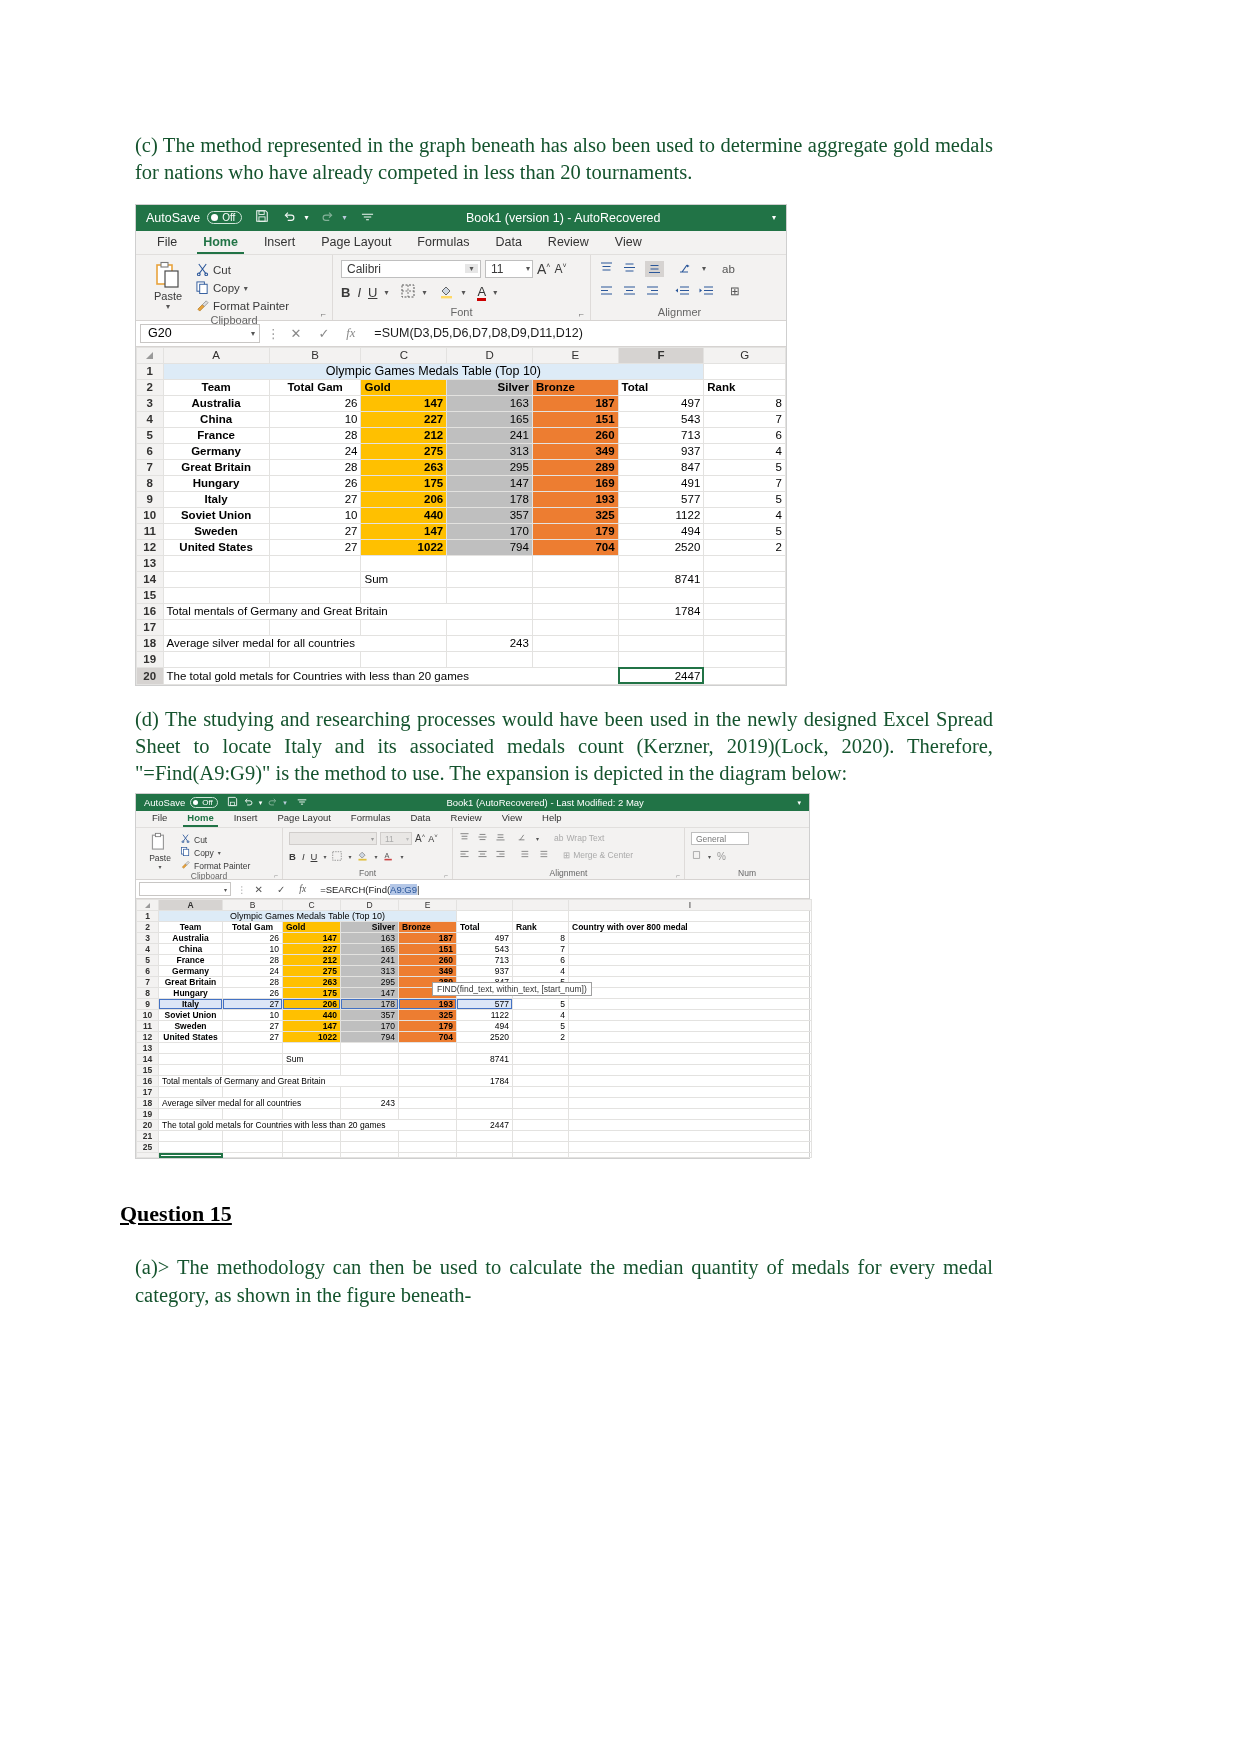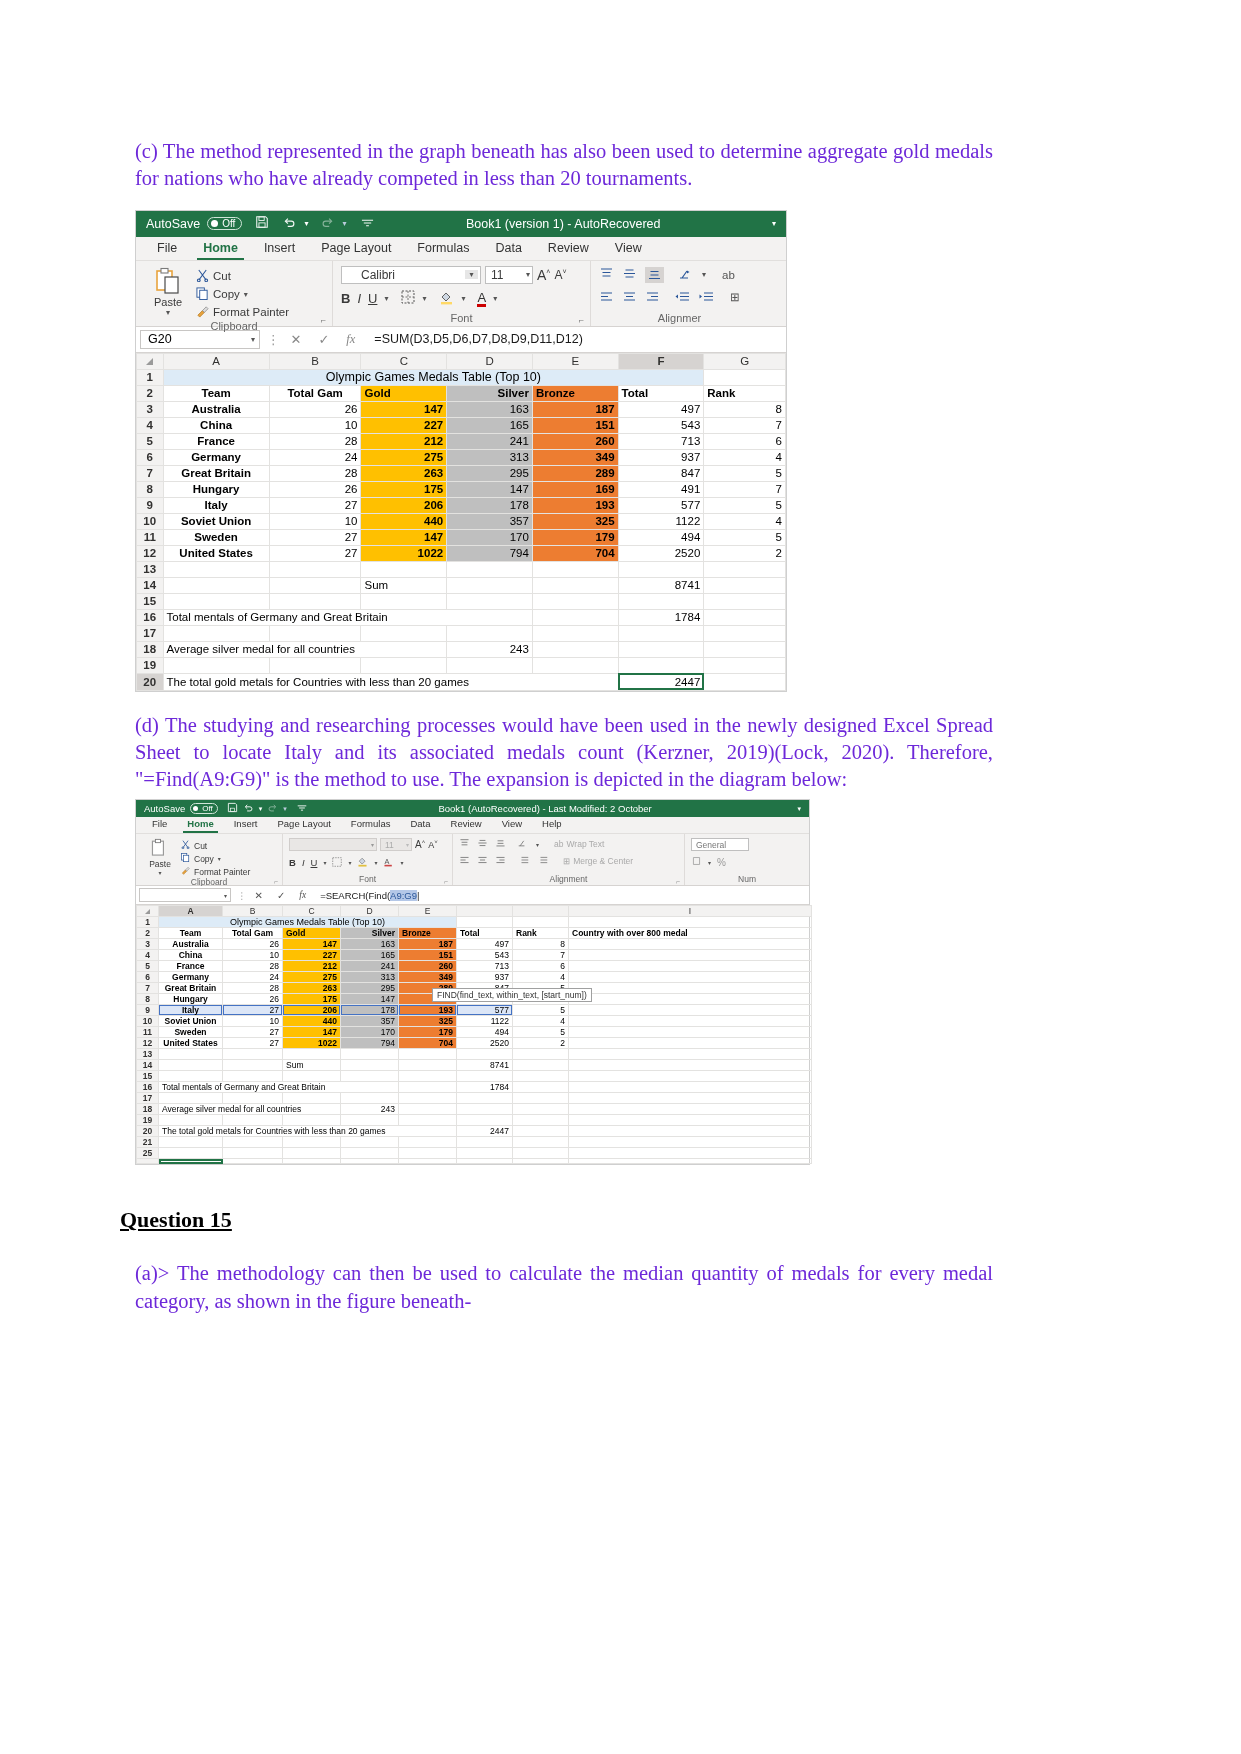--- a/index.html
+++ b/index.html
@@ -15,22 +15,22 @@
   }
   .page { padding: 130px 135px 0 135px; }
 
   
   .para {
     font-family: "Liberation Serif", serif;
     font-size: 20.5px;
     line-height: 1.33;
     text-align: justify;
     text-justify: inter-word;
-    margin: 8px 0 6px 0;
-    color: #6d28d9;
+    margin: 2px 0 6px 0;
+    color: #14532d;
   }
   .para.wide { width: 858px; }
 
   
   .xl { background:#fff; border:1px solid #cfcfcf; }
 
   .xl-title {
     background:#217346; color:#fff;
     display:flex; align-items:center;
     font-family:"Liberation Sans", sans-serif;
@@ -231,21 +231,21 @@
             </div>
           </div>
         </div>
         <div class="rgroup-label" style="font-size:11px; padding-bottom:2px;">Clipboard</div>
         <span style="position:absolute; right:6px; bottom:1px; font-size:9px; color:#777;">⌐</span>
       </div>
 
       <div class="rgroup" style="width:258px;">
         <div class="rgroup-body" style="flex-direction:column; padding:5px 6px 0 8px;">
           <div style="display:flex; align-items:center; gap:4px;">
-            <div class="fontname" style="width:140px; height:18px; padding:0 2px 0 19px; font-size:12px;">
+            <div class="fontname" style="width:140px; height:18px; padding:0 2px 0 5px; font-size:12px;">
               <span>Calibri</span>
               <span style="background:#e6e6e6; width:13px; text-align:center;" class="caret">▾</span>
             </div>
             <div class="fontsize" style="width:48px; height:18px; padding:0 2px 0 5px; font-size:12px;">
               <span>11</span>
               <span class="caret">▾</span>
             </div>
             <span style="font-size:14px;">A<sup style="font-size:7px;">˄</sup></span>
             <span style="font-size:12px;">A<sup style="font-size:7px;">˅</sup></span>
           </div>
@@ -585,21 +585,21 @@
               <path d="M9.8 4.2L12.7 7 9.8 9.8" fill="none" stroke="#fff" stroke-width="1.4"></path>
             </svg>
         </span>
         <span class="caret dim" style="color:#bcd; font-size:7px;">▾</span>
         <span class="qat-ico" style="margin-left:5px;">
           <svg width="10" height="8" viewBox="0 0 14 10">
               <path d="M1 2h12M3 5h8M5.5 8h3" stroke="#fff" stroke-width="1.3" fill="none"></path>
             </svg>
         </span>
       </div>
-      <div class="xl-doctitle" style="font-size:9.5px; padding-right:14px;">Book1 (AutoRecovered)  -  Last Modified: 2 October</div>
+      <div class="xl-doctitle" style="font-size:9.5px; padding-right:14px;">Book1 (AutoRecovered)  -  Last Modified: 2 May</div>
       <span class="caret" style="color:#fff; font-size:7px;">▾</span>
     </div>
 
     <div class="xl-tabs" style="height:17px; padding-left:6px; font-size:9.5px;">
       <span class="xl-tab" style="padding:2px 10px 4px;">File</span>
       <span class="xl-tab active" style="padding:2px 10px 4px;">Home</span>
       <span class="xl-tab" style="padding:2px 10px 4px;">Insert</span>
       <span class="xl-tab" style="padding:2px 10px 4px;">Page Layout</span>
       <span class="xl-tab" style="padding:2px 10px 4px;">Formulas</span>
       <span class="xl-tab" style="padding:2px 10px 4px;">Data</span>

